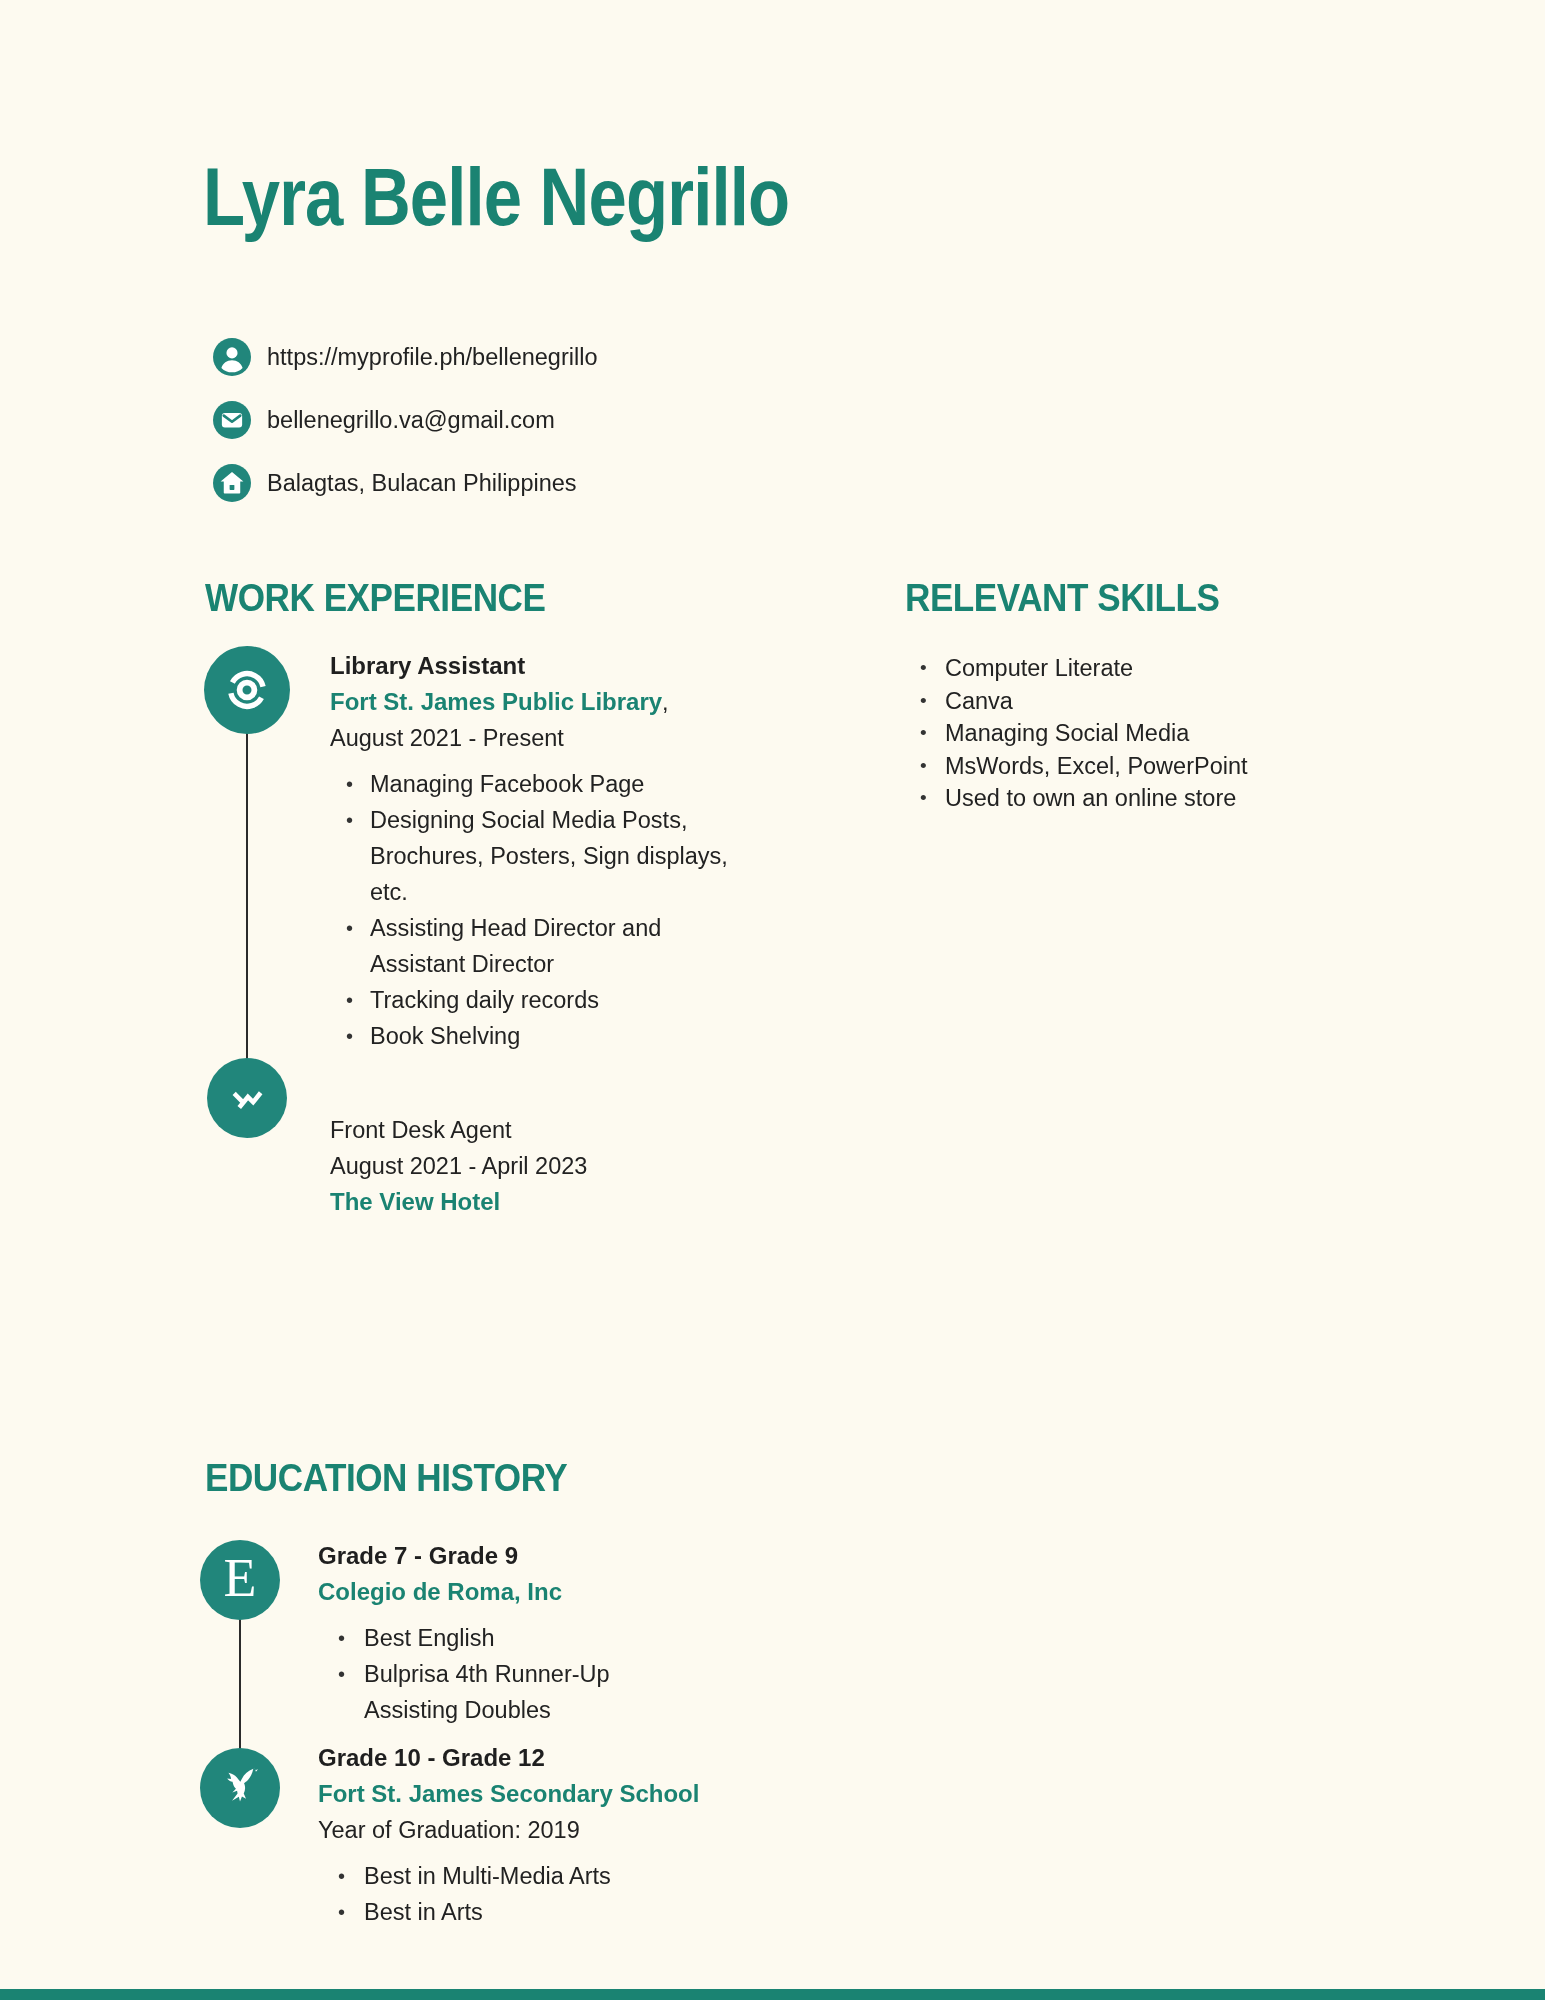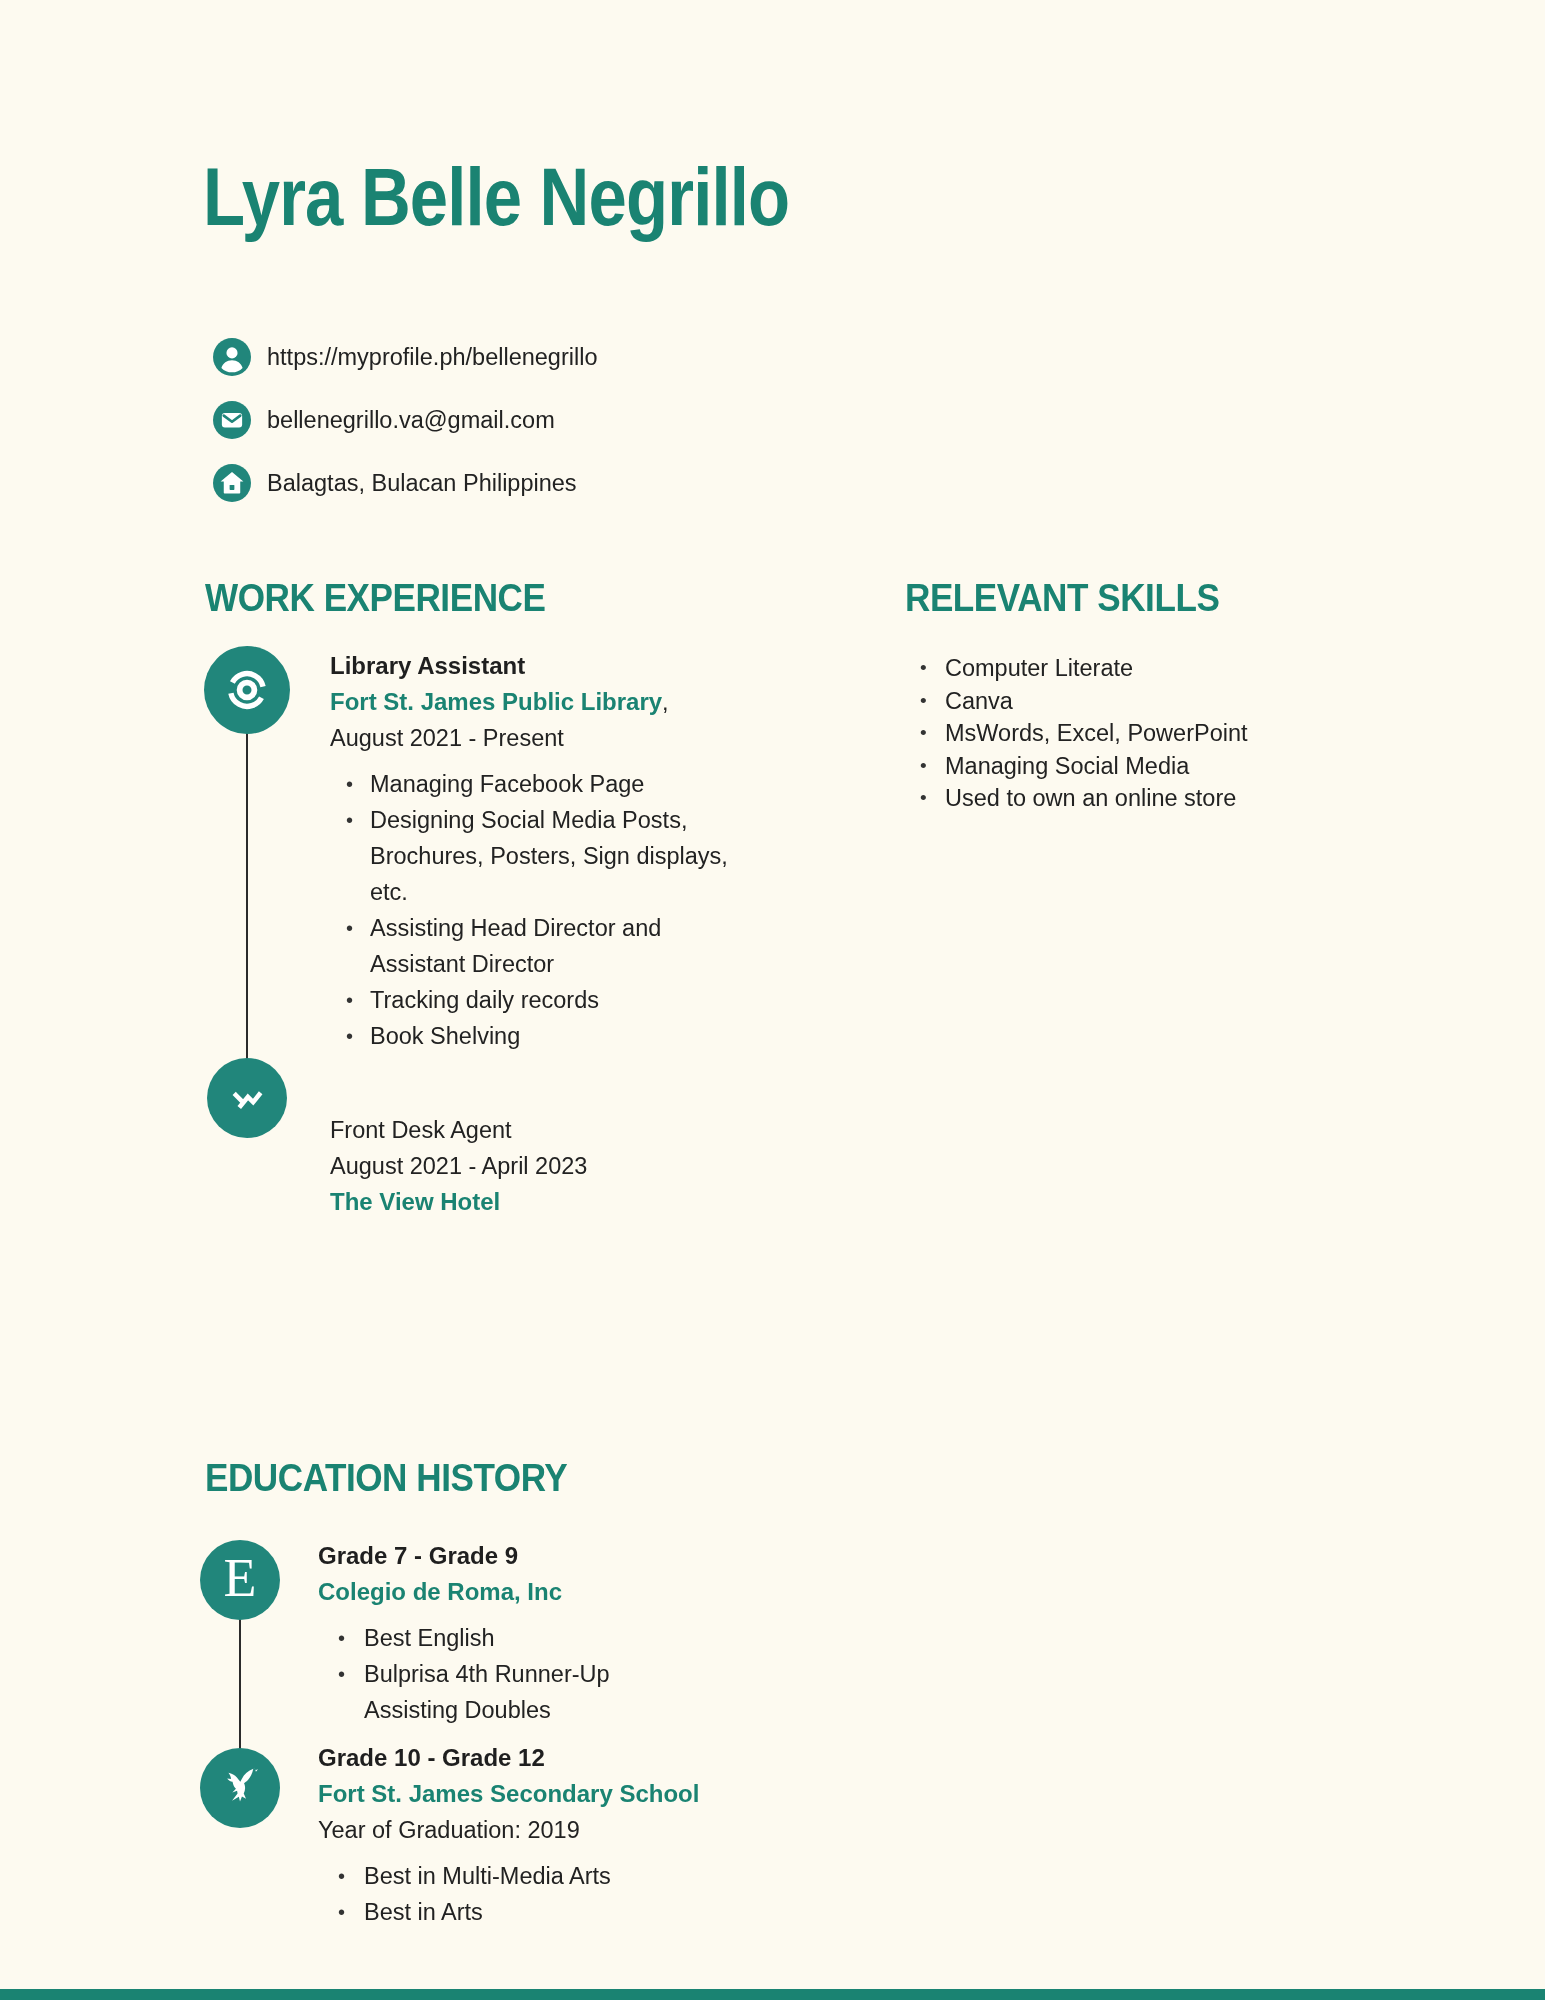--- a/index.html
+++ b/index.html
@@ -94,22 +94,22 @@
     <span class="txt">Balagtas, Bulacan Philippines</span>
   </div>
 
   <div class="section-heading" style="left:205px;top:578px;">WORK EXPERIENCE</div>
   <div class="section-heading" style="left:905px;top:578px;">RELEVANT SKILLS</div>
   <div class="section-heading" style="left:205px;top:1458px;">EDUCATION HISTORY</div>
 
   <ul class="skills-list" style="left:918px;top:652px;width:480px;">
     <li>Computer Literate</li>
     <li>Canva</li>
+    <li>Managing Social Media</li>
     <li>MsWords, Excel, PowerPoint</li>
-    <li>Managing Social Media</li>
     <li>Used to own an online store</li>
   </ul>
 
   <div class="tl-line" style="left:246px;top:690px;height:410px;"></div>
 
   <div class="tl-icon" style="left:204px;top:646px;width:86px;height:88px;">
     <svg viewBox="0 0 24 24" width="48" height="48" aria-hidden="true">
       <g fill="none" stroke="#fff">
         <circle cx="12" cy="12" r="8.2" stroke-width="2.7" stroke-dasharray="20 5.5 20 6.1" transform="rotate(28 12 12)"></circle>
         <circle cx="12" cy="12" r="3.7" stroke-width="2.9"></circle>

